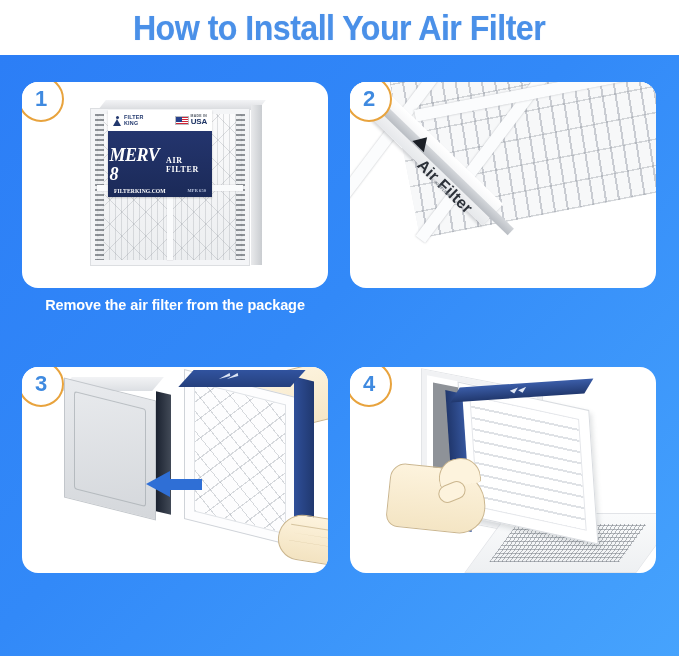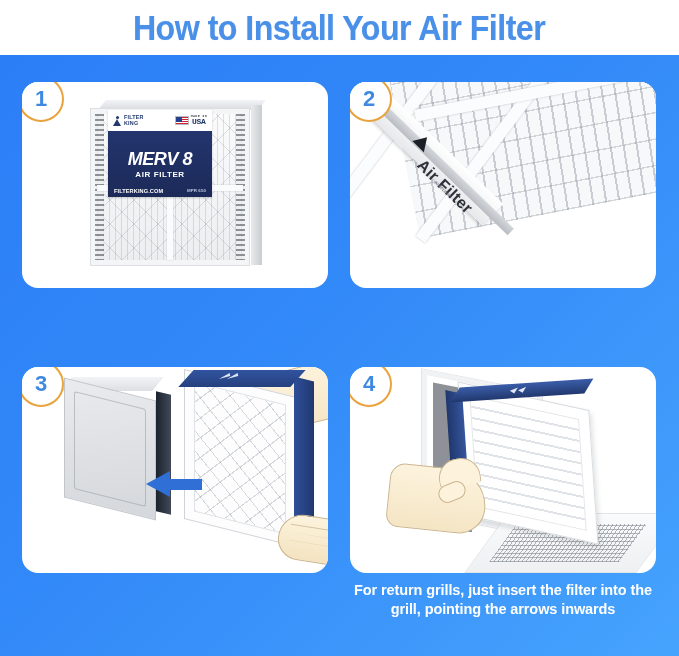--- a/index.html
+++ b/index.html
@@ -115,27 +115,27 @@
     content:"";position:absolute;left:3px;top:0;width:3px;height:3px;border-radius:50%;background:#22386e;
   }
   .kingtxt{font-size:5.4px;line-height:5.6px;font-weight:700;color:#22386e;letter-spacing:.2px;}
   .usabadge{display:flex;align-items:center;gap:2px;}
   .flag{
     width:14px;height:9px;position:relative;overflow:hidden;
     background:repeating-linear-gradient(180deg,#cf2436 0 1px,#ffffff 1px 2px);
     border:.5px solid #b9bcc1;box-sizing:border-box;
   }
   .flag:before{content:"";position:absolute;left:0;top:0;width:6px;height:5px;background:#27418c;}
-  .usatxt{text-align:center;font-family:Liberation Mono, monospace;}
+  .usatxt{text-align:right;}
   .usatxt .madein{font-size:3.4px;line-height:4px;color:#4d5560;font-weight:700;letter-spacing:.3px;}
   .usatxt .usa{font-size:8px;line-height:8.5px;font-weight:700;color:#1e3464;letter-spacing:-.2px;}
   .prod .label .blue{
     position:absolute;left:0;right:0;top:21px;bottom:0;
     background:linear-gradient(180deg,#24356e,#1b2a58);
-    display:flex;flex-direction:column;align-items:center;justify-content:center;
+    display:flex;flex-direction:row;align-items:center;justify-content:center;font-family:Liberation Serif, serif;
   }
   .merv{
     font-size:19px;line-height:19px;font-weight:700;color:#ffffff;font-style:italic;
     letter-spacing:-.5px;transform:scaleX(.95);
   }
   .airfilter-lbl{
     font-size:8px;line-height:9px;font-weight:700;color:#ffffff;letter-spacing:.6px;margin-top:2px;
   }
   .prod .label .foot{
     position:absolute;left:0;right:0;bottom:2px;height:9px;
@@ -404,20 +404,21 @@
                 <div class="foot">
                   <span class="site">FILTERKING.COM</span>
                   <span class="mpr">MPR 650</span>
                 </div>
               </div>
             </div>
           </div>
         </div>
         <div class="badge">1</div>
       </div>
+      <div class="caption">Remove the air filter from the package</div>
     </div>
 
     <div class="cell c2">
       <div class="card">
         <div class="card-art">
           <div class="corner">
             <div class="pleatbed"></div>
             <div class="cross"></div>
             <div class="diag d1"></div>
             <div class="diag d2"></div>
@@ -476,17 +477,16 @@
             <div class="grillframe-left"></div>
             <div class="grillframe-top">
               <span class="ar"></span>
             </div>
             <div class="hand4"></div>
             <div class="thumb4"></div>
           </div>
         </div>
         <div class="badge">4</div>
       </div>
-      <div class="caption">For return grills, just insert the filter into the grill, pointing the arrows inwards</div>
     </div>
 
   </div>
 </div>
 
 </body></html>

